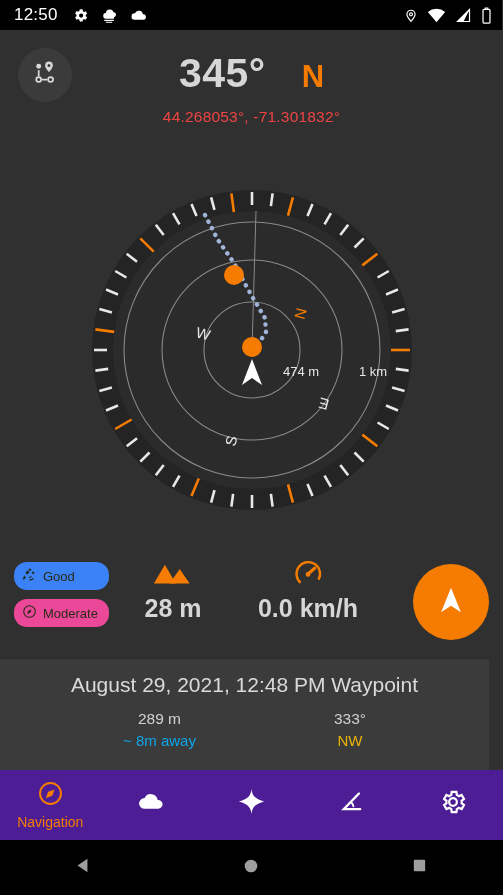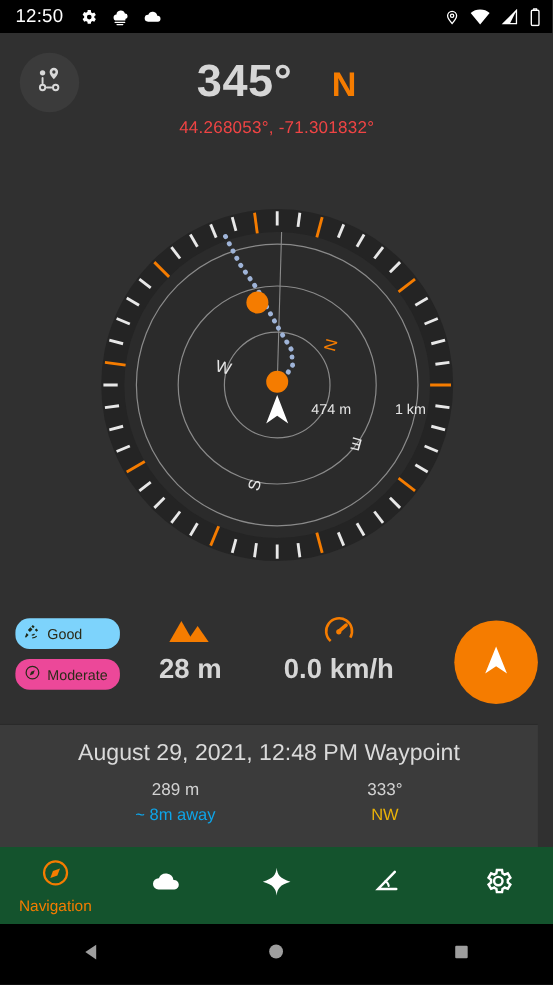--- a/index.html
+++ b/index.html
@@ -50,21 +50,21 @@
   
   .stats {
     position: absolute; top: 550px; left: 0; width: 503px; height: 105px;
   }
   .badges { position: absolute; left: 14px; top: 12px; display: flex; flex-direction: column; gap: 9px; }
   .badge {
     display: flex; align-items: center; gap: 6px;
     padding: 5px 11px 5px 8px; border-radius: 13px;
     font-size: 13px; color: #2b2b18;
   }
-  .badge.good { background: #7dd3fc; }
+  .badge.good { background: #3b82f6; }
   .badge.moderate { background: #ec4899; }
 
   .stat { position: absolute; top: 8px; text-align: center; width: 130px; }
   .stat.alt { left: 108px; }
   .stat.spd { left: 243px; }
   .stat-icon { height: 32px; display: flex; align-items: center; justify-content: center; }
   .stat-val { margin-top: 4px; font-size: 25px; font-weight: bold; color: #d6d6d6; }
 
   .fab {
     position: absolute; right: 14px; top: 14px; width: 76px; height: 76px;
@@ -84,21 +84,21 @@
     padding: 0 54px;
   }
   .wp-col { text-align: center; line-height: 1.5; }
   .wp-main { font-size: 15.5px; color: #d2d2d2; }
   .wp-sub { font-size: 15px; color: #0ea5e9; }
   .wp-sub.accent { color: #eab308; }
 
   
   .bottomnav {
     position: absolute; top: 770px; left: 0; width: 503px; height: 70px;
-    background: #14532d; display: flex; align-items: center;
+    background: #4c1d95; display: flex; align-items: center;
   }
   .navitem {
     flex: 1; display: flex; flex-direction: column;
     align-items: center; justify-content: center; gap: 3px;
     height: 100%; color: #ffffff;
   }
   .navitem.active { color: #f57c00; }
   .nav-label { font-size: 14px; }
 
   

